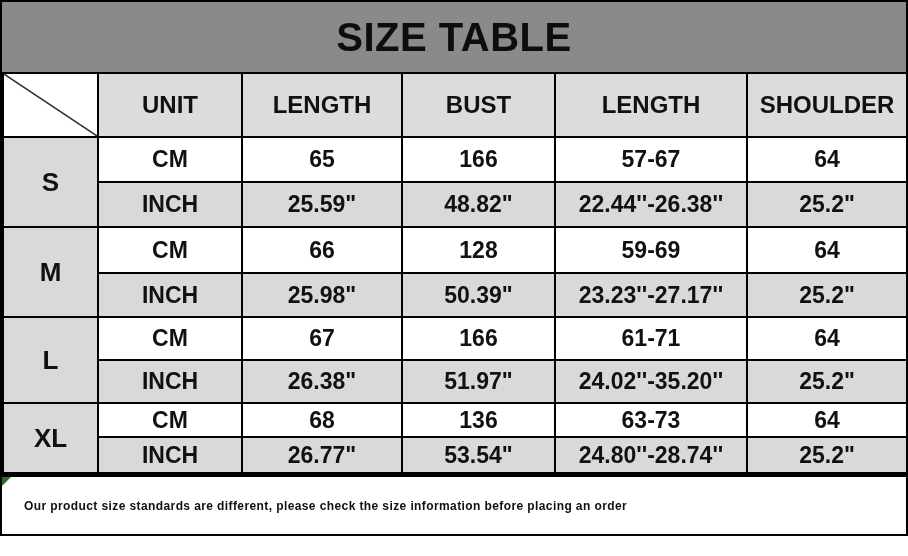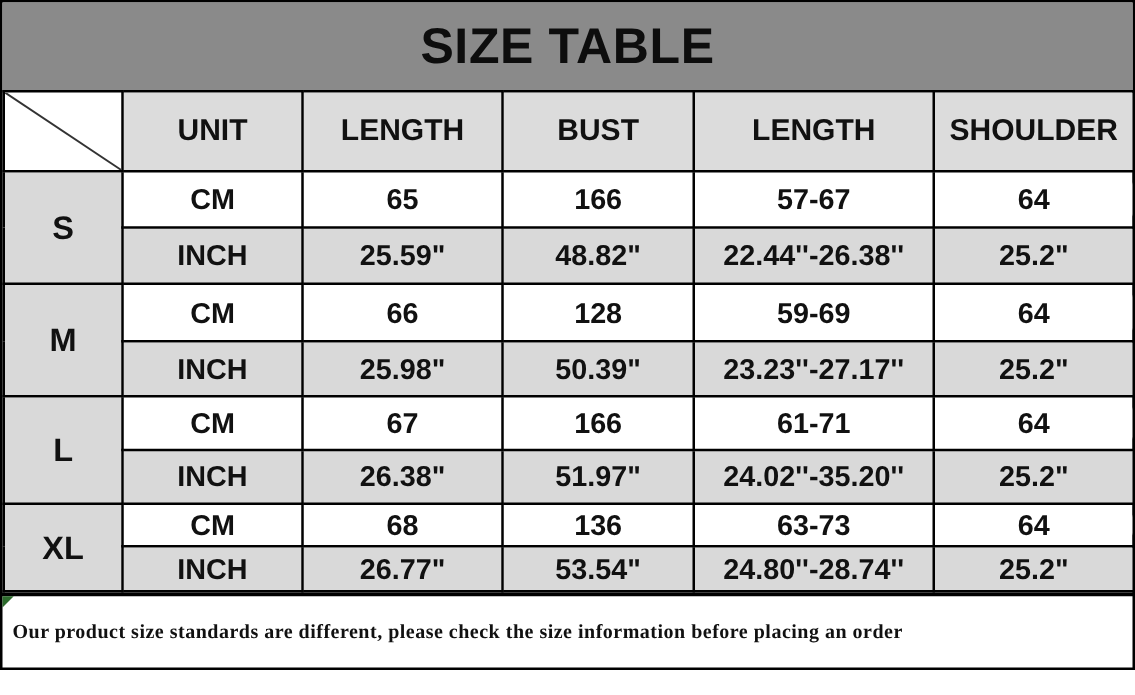--- a/index.html
+++ b/index.html
@@ -63,25 +63,25 @@
     position:relative;
     display:flex;align-items:center;
   }
   .note-bar .corner{
     position:absolute;top:0;left:0;
     width:0;height:0;
     border-top:9px solid var(--marker_green);
     border-right:9px solid transparent;
   }
   .note-text{
-    font-family:Liberation Serif, serif;
+    font-family:Liberation Sans, sans-serif;
     font-weight:bold;
-    font-size:16px;
+    font-size:12px;
     letter-spacing:0.4px;
-    padding-left:8px;
+    padding-left:22px;
     white-space:nowrap;
   }
 </style>
 </head>
 <body>
 
 <div class="chart-wrap">
 
   <div class="title-bar">
     <h1>SIZE TABLE</h1>

